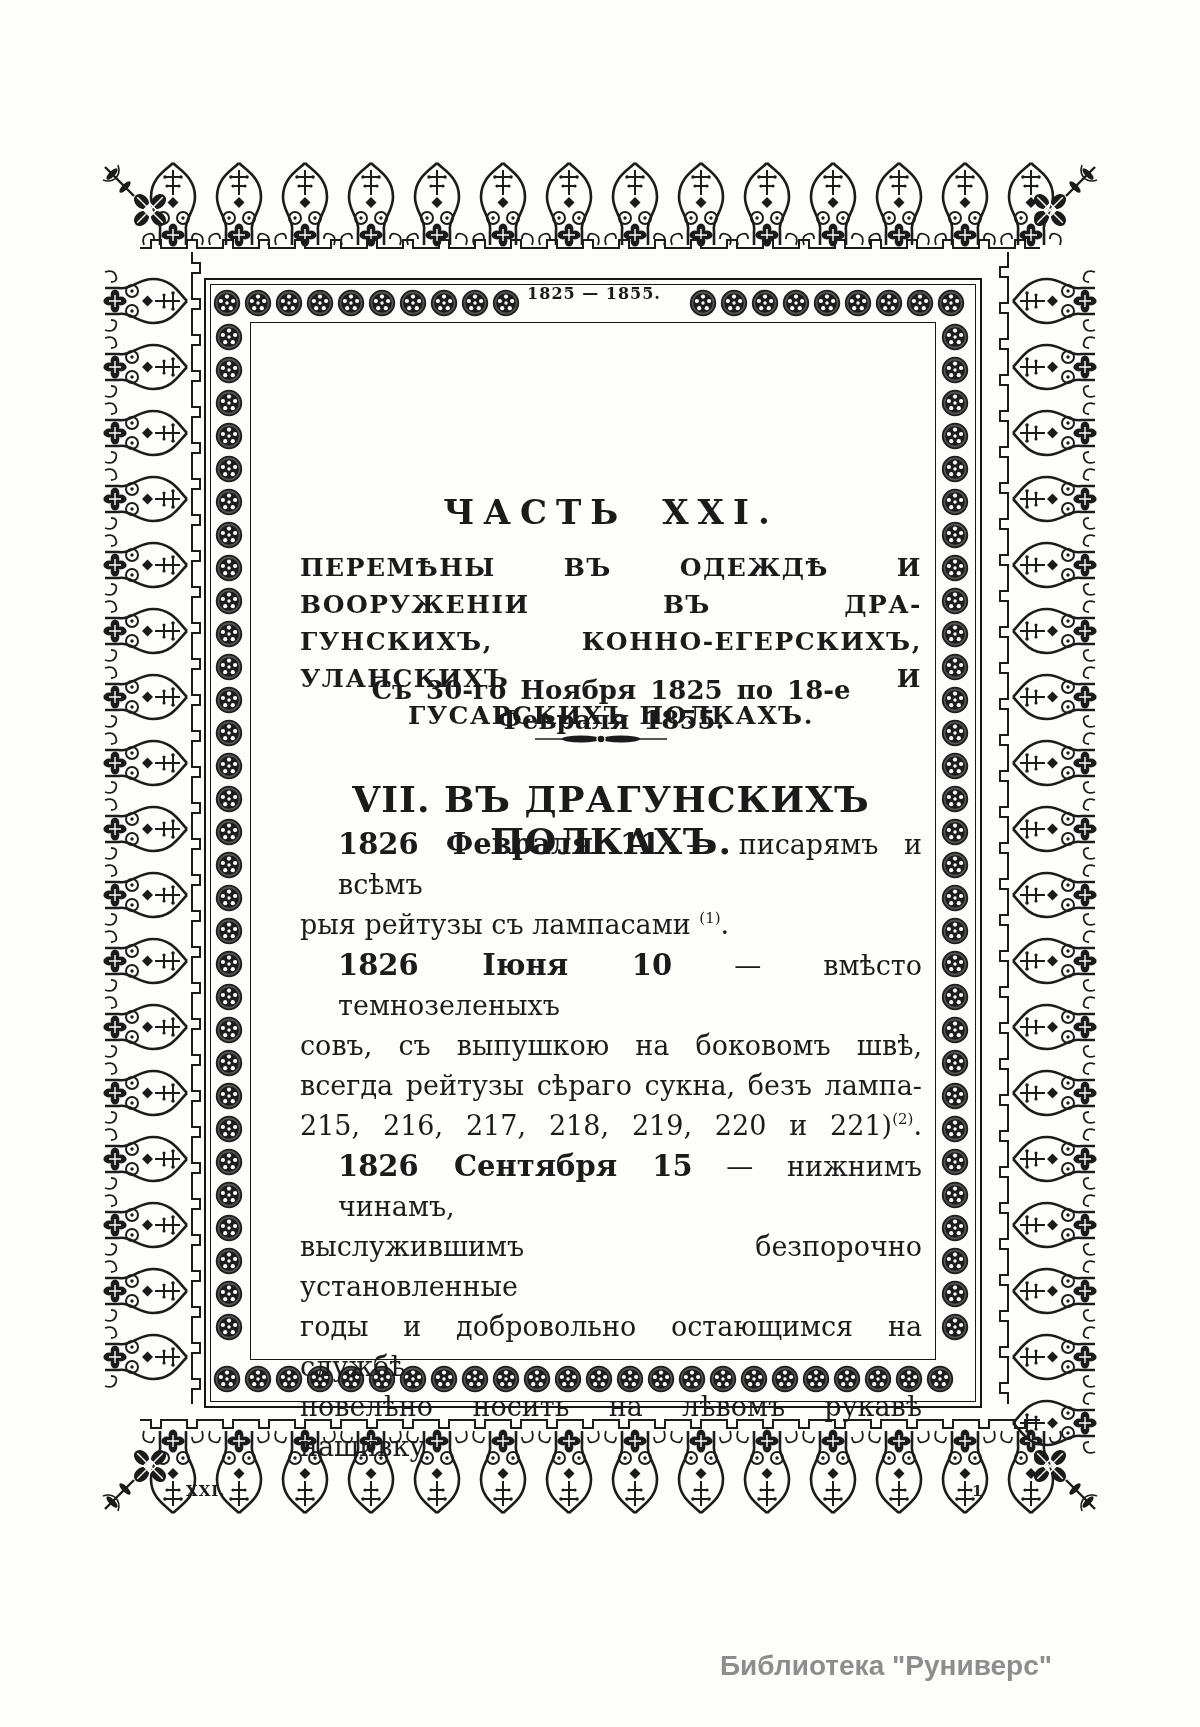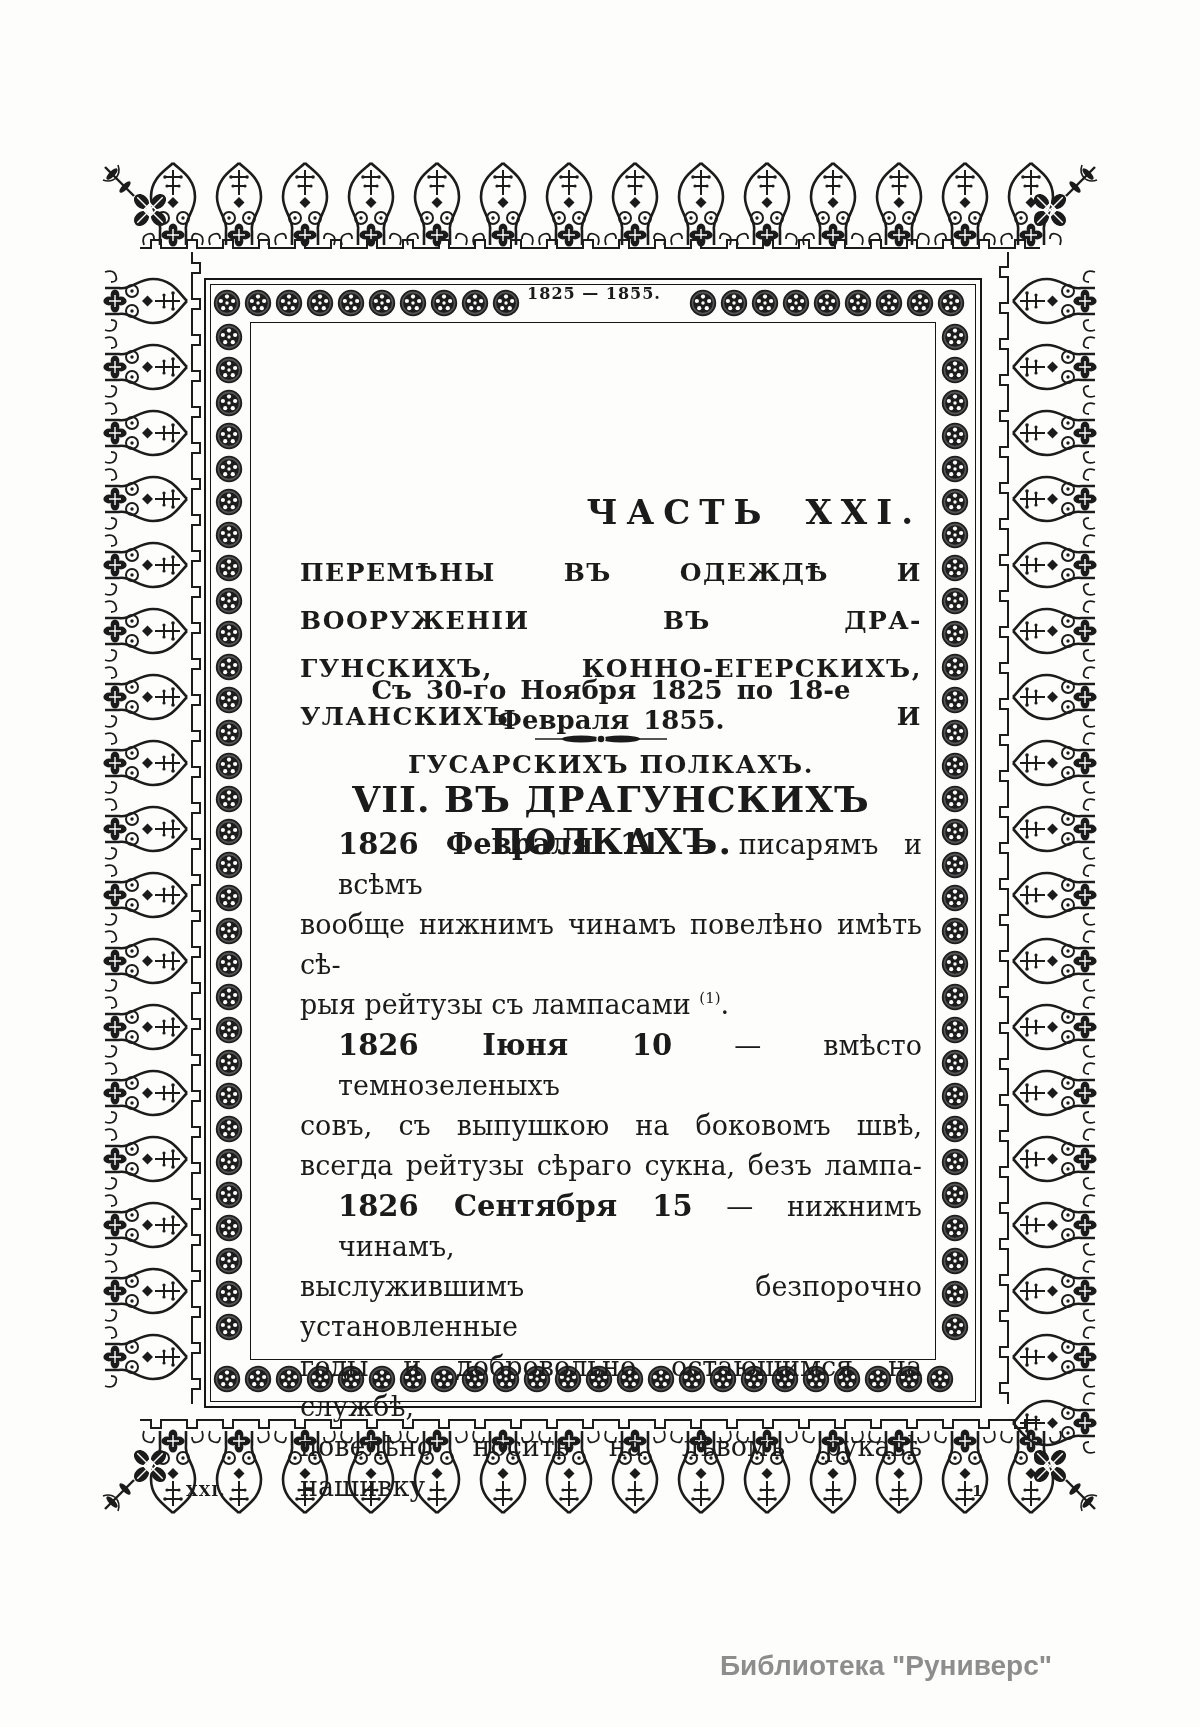--- a/index.html
+++ b/index.html
@@ -11,24 +11,24 @@
   .frame-outer{position:absolute;left:204px;top:278px;width:774px;height:1126px;
                border:2px solid #161616;}
   .frame-inner-line{position:absolute;left:4px;top:4px;right:4px;bottom:4px;
                border:1px solid #161616;}
   .content-line{position:absolute;left:250px;top:322px;width:684px;height:1036px;
                border:1.5px solid #161616;background:#fdfdfc;}
   
   .years{position:absolute;left:496px;top:284px;width:196px;height:32px;
          text-align:center;font-weight:bold;font-size:16px;letter-spacing:1px;}
   
-  .part-title{position:absolute;left:300px;top:492px;width:622px;text-align:right;
+  .part-title{position:absolute;left:300px;top:492px;width:622px;text-align:center;
         font-size:34px;font-weight:bold;letter-spacing:9px;word-spacing:14px;}
   .subtitle{position:absolute;left:300px;top:549px;width:622px;
-        font-size:25px;font-weight:bold;letter-spacing:1.5px;line-height:48px;}
+        font-size:25px;font-weight:bold;letter-spacing:1.5px;line-height:37px;}
   .sub-line{text-align:justify;text-align-last:justify;}
   .sub-line.center{text-align:center;text-align-last:center;}
   .date-range{position:absolute;left:300px;top:675px;width:622px;text-align:center;
         font-size:26px;font-weight:bold;word-spacing:5px;}
   .divider{position:absolute;left:535px;top:731px;}
   .section-head{position:absolute;left:300px;top:778px;width:622px;text-align:center;
         font-size:36px;font-weight:bold;letter-spacing:1px;}
   
   .body-text{position:absolute;left:300px;top:824px;width:622px;
         font-size:27px;line-height:40px;}
@@ -426,27 +426,27 @@
     <ellipse cx="46" cy="8" rx="19" ry="3.4" fill="#1b1b1b"></ellipse>
     <ellipse cx="86" cy="8" rx="19" ry="3.4" fill="#1b1b1b"></ellipse>
     <circle cx="66" cy="8" r="4" fill="#1b1b1b" stroke="#fdfdfc" stroke-width="1.4"></circle>
   </svg>
 
   <div class="section-head">VII. ВЪ ДРАГУНСКИХЪ ПОЛКАХЪ.</div>
 
   <div class="body-text">
     <div>
       <div class="bl ind"><span class="b">1826 Февраля 11</span><span> — писарямъ и всѣмъ</span></div>
-      <div class="bl"><span>вообще нижнимъ чинамъ повелѣно имѣть сѣ-</span></div>
       <div class="bl plain"><span>рыя рейтузы съ лампасами </span><sup class="fnm">(1)</sup><span>.</span></div>
     </div>
     <div>
       <div class="bl ind"><span class="b">1826 Іюня 10</span><span> — вмѣсто темнозеленыхъ</span></div>
       <div class="bl"><span>совъ, съ выпушкою на боковомъ швѣ,</span></div>
       <div class="bl"><span>всегда рейтузы сѣраго сукна, безъ лампа-</span></div>
+      <div class="bl"><span>215, 216, 217, 218, 219, 220 и 221)</span><sup class="fnm">(2)</sup><span>.</span></div>
     </div>
     <div>
       <div class="bl ind"><span class="b">1826 Сентября 15</span><span> — нижнимъ чинамъ,</span></div>
       <div class="bl"><span>выслужившимъ безпорочно установленные</span></div>
       <div class="bl"><span>годы и добровольно остающимся на службѣ,</span></div>
       <div class="bl"><span>повелѣно носить на лѣвомъ рукавѣ нашивку</span></div>
     </div>
   </div>
 
   <div class="sig">XXI.</div>

